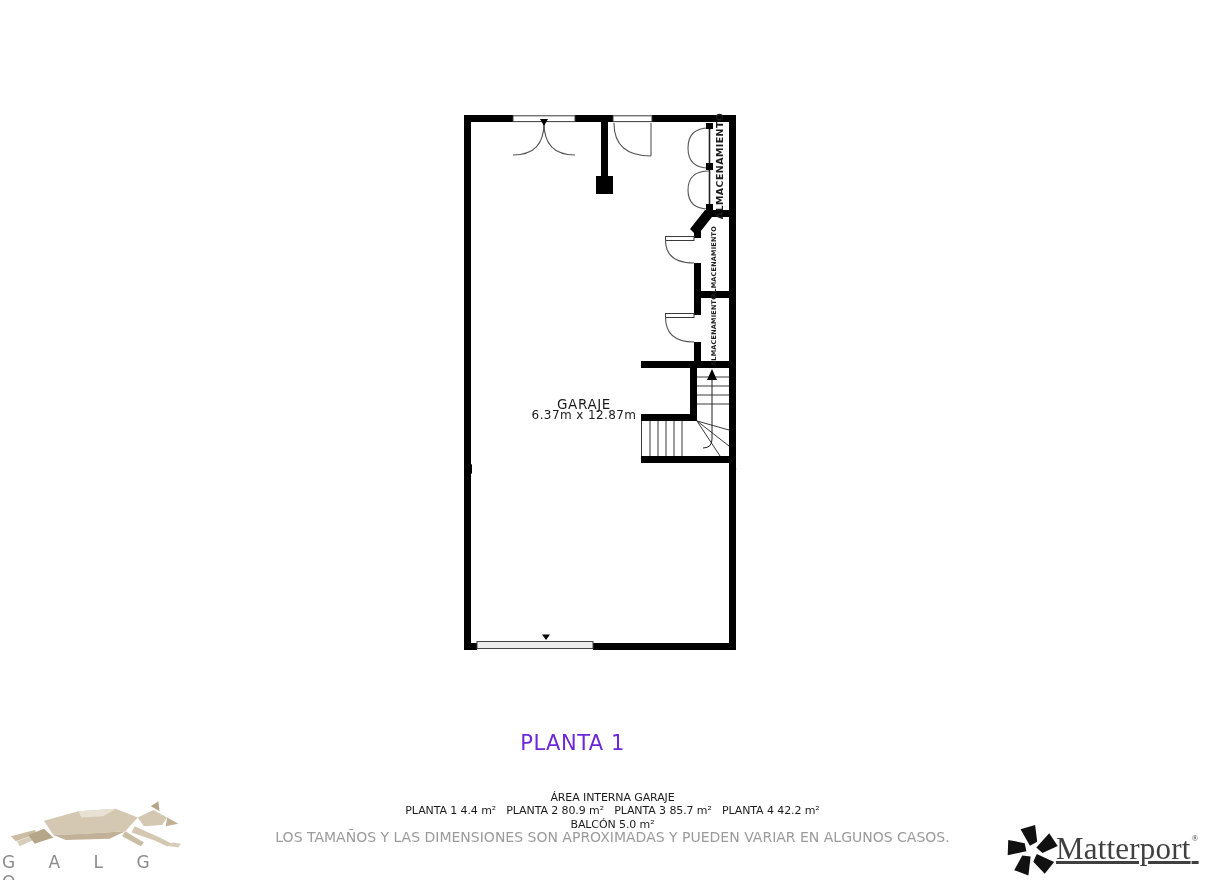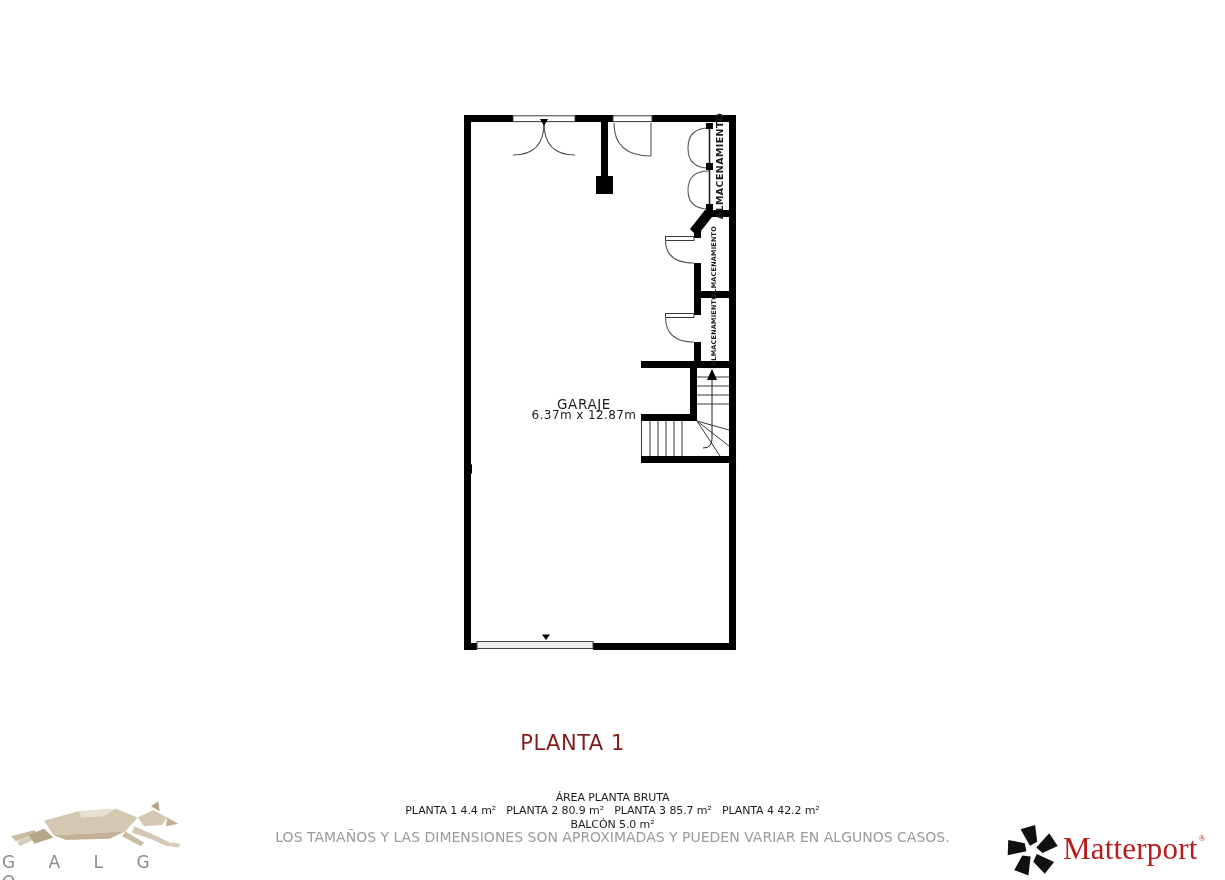--- a/index.html
+++ b/index.html
@@ -11,35 +11,35 @@
 
   .lbl { position:absolute; white-space:nowrap; color:#1c1c1c; }
   .room-name { font-size:13.5px; letter-spacing:0.6px; }
   .room-dims { font-size:12px; letter-spacing:0.4px; }
   .vlabel { transform:translate(-50%,-50%) rotate(-90deg); transform-origin:center; }
   .vlabel.big { font-size:9.5px; font-weight:700; letter-spacing:0.4px; }
   .vlabel.small { font-size:6.5px; font-weight:600; letter-spacing:0.2px; }
   .center-x { transform:translateX(-50%); }
 
   .floor-title { position:absolute; top:731px; left:0; width:1145px; text-align:center;
-                 font-size:21px; letter-spacing:0.5px; color:#7f1d1d; }
+                 font-size:21px; letter-spacing:0.5px; color:#6d28d9; }
 
   .summary { position:absolute; top:791px; left:0; width:1225px; text-align:center; }
   .summary .s-line { font-size:11px; line-height:13.4px; white-space:pre-wrap; letter-spacing:-0.1px; }
   .summary .s-head { font-weight:400; }
   .summary .s-disc { font-size:14px; line-height:13.4px; color:#9b9b9b; letter-spacing:0; }
 
   .galgo { position:absolute; left:-6px; top:800px; width:210px; height:80px; }
   .galgo .wordmark { position:absolute; left:8px; top:52px; font-size:17px; color:#8b8b8b;
                      letter-spacing:14px; font-weight:400; }
 
   .matterport { position:absolute; left:1002px; top:822px; width:225px; height:58px; }
   .matterport .mark { position:absolute; left:3px; top:3px; }
-  .matterport .word { position:absolute; left:61px; top:9px; font-family:"Liberation Serif","DejaVu Serif",serif;
-                      font-size:31px; color:#b91c1c; letter-spacing:0.2px; }
+  .matterport .word { position:absolute; left:54px; top:9px; font-family:"Liberation Serif","DejaVu Serif",serif;
+                      font-size:31px; color:#404040; letter-spacing:0.2px;text-decoration:underline; }
   .matterport .reg { font-size:9px; vertical-align:18px; margin-left:1px; }
 </style>
 </head>
 <body>
 
 <div id="page">
 
   <svg class="plan" width="1225" height="880" viewBox="0 0 1225 880">
 
     <g fill="#000">
@@ -147,21 +147,21 @@
   <div class="lbl room-name center-x" style="left:584px; top:396px;text-align:right;">GARAJE</div>
   <div class="lbl room-dims center-x" style="left:584px; top:408px;">6.37m x 12.87m</div>
 
   <div class="lbl vlabel big" style="left:719px; top:166px;">ALMACENAMIENTO</div>
   <div class="lbl vlabel small" style="left:714px; top:262px;">ALMACENAMIENTO</div>
   <div class="lbl vlabel small" style="left:714px; top:330px;">ALMACENAMIENTO</div>
 
   <div class="floor-title">PLANTA 1</div>
 
   <div class="summary">
-    <div class="s-line s-head">ÁREA PLANTA BRUTA</div>
+    <div class="s-line s-head">ÁREA INTERNA GARAJE</div>
     <div class="s-line">PLANTA 1 4.4 m²   PLANTA 2 80.9 m²   PLANTA 3 85.7 m²   PLANTA 4 42.2 m²</div>
     <div class="s-line">BALCÓN 5.0 m²</div>
     <div class="s-disc">LOS TAMAÑOS Y LAS DIMENSIONES SON APROXIMADAS Y PUEDEN VARIAR EN ALGUNOS CASOS.</div>
   </div>
 
   <div class="galgo">
     <svg width="210" height="50" viewBox="0 0 290 80">
 
       <polygon points="4,58 42,48 46,54 12,66" fill="#cbbda4"></polygon>
       <polygon points="14,66 36,58 40,64 18,74" fill="#d8cdbb"></polygon>

